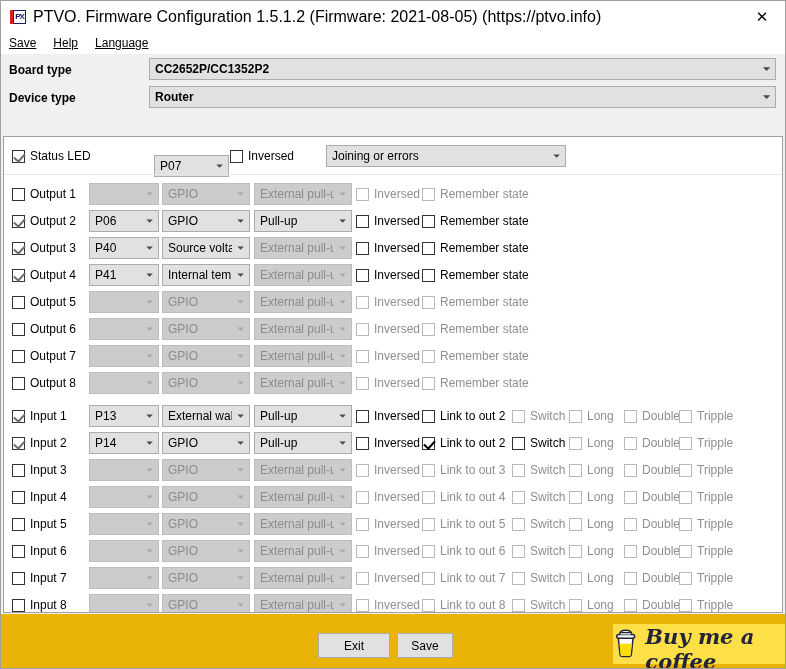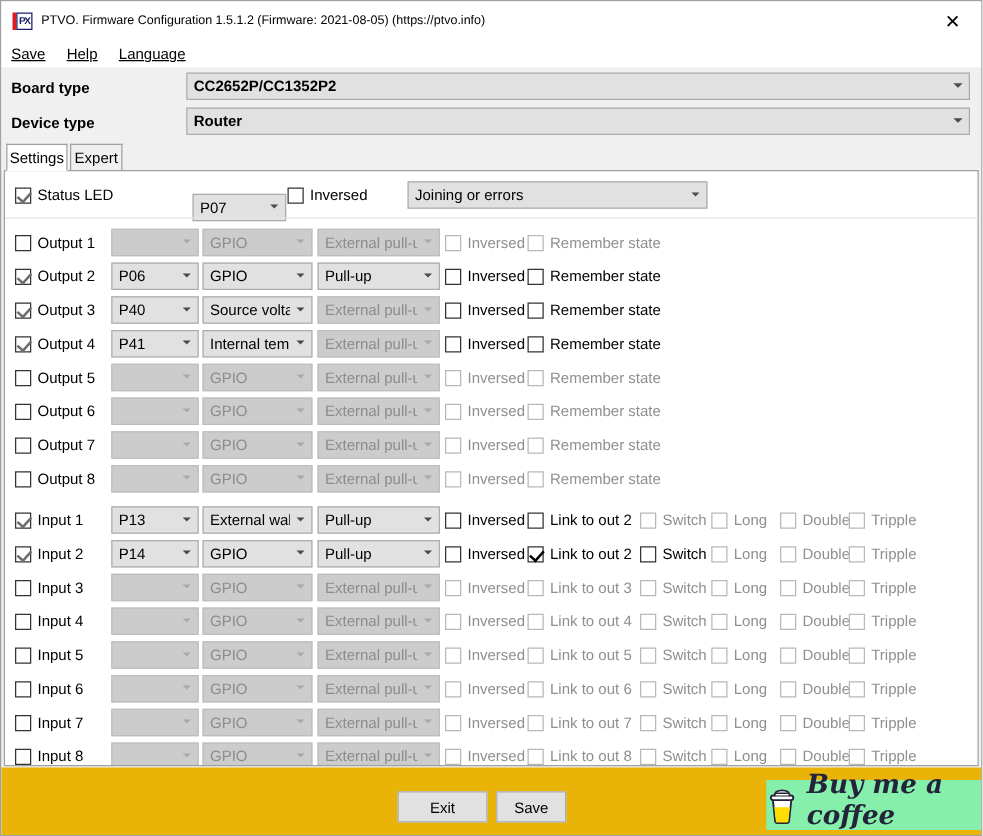--- a/index.html
+++ b/index.html
@@ -36,21 +36,21 @@
   #app-icon .redbar {
     position: absolute; left: 0; top: 1px; width: 3px; height: 14px; background: #e01b24;
   }
   #app-icon .box {
     position: absolute; left: 3px; top: 1px; width: 13px; height: 14px;
     background: #ffffff; border: 1px solid #1a1a6e;
     font-size: 8px; line-height: 12px; text-align: center;
     color: #1a1a6e; font-weight: bold; letter-spacing: -1px;
   }
   #title-text {
-    font-size: 10px; color: #000; white-space: nowrap;
+    font-size: 16px; color: #000; white-space: nowrap;
   }
   #close-btn {
     position: absolute; right: 0; top: 0;
     width: 46px; height: 31px;
     display: flex; align-items: center; justify-content: center;
     font-size: 15px; color: #000; font-family: "DejaVu Sans", sans-serif;
     cursor: default;
   }
 
   
@@ -186,22 +186,22 @@
     height: 25px;
     background: #e1e1e1;
     border: 1px solid #adadad;
     font-size: 12px;
     display: flex; align-items: center; justify-content: center;
     color: #000; cursor: default;
   }
   #coffee {
     position: absolute; left: 612px; top: 623px;
     width: 172px; height: 40px;
-    background: #86efac;
-    display: flex; align-items: flex-end;
+    background: #fde047;
+    display: flex; align-items: flex-start;
   }
   #coffee-text {
     font-family: "DejaVu Serif", serif;
     font-style: italic;
     font-weight: bold;
     font-size: 21px;
     color: #232339;
     margin-left: 7px;
     letter-spacing: 0px;
   }
@@ -232,28 +232,20 @@
       <span class="txt">CC2652P/CC1352P2</span>
       <span class="arr">⏷</span>
     </div>
     <div class="field-label" style="left:8px; top:37px;">Device type</div>
     <div class="combo wide" style="left:148px; top:32px; width:627px;">
       <span class="txt">Router</span>
       <span class="arr">⏷</span>
     </div>
   </div>
 
-  <div id="tabstrip">
-    <div class="tab active" style="left:4px; width:49px;">
-        <span>Settings</span>
-      </div>
-    <div class="tab" style="left:55px; width:42px;">
-        <span>Expert</span>
-      </div>
-  </div>
 
   <div id="panel">
 
     <div class="row" style="top:6px;">
       <div class="cbx softck" style="left:8px; top:4px;">
         <span class="bx ck"></span>
         <span>Status LED</span>
       </div>
       <div class="combo" style="left:150px; top:12px; width:75px;">
         <span class="txt">P07</span>

